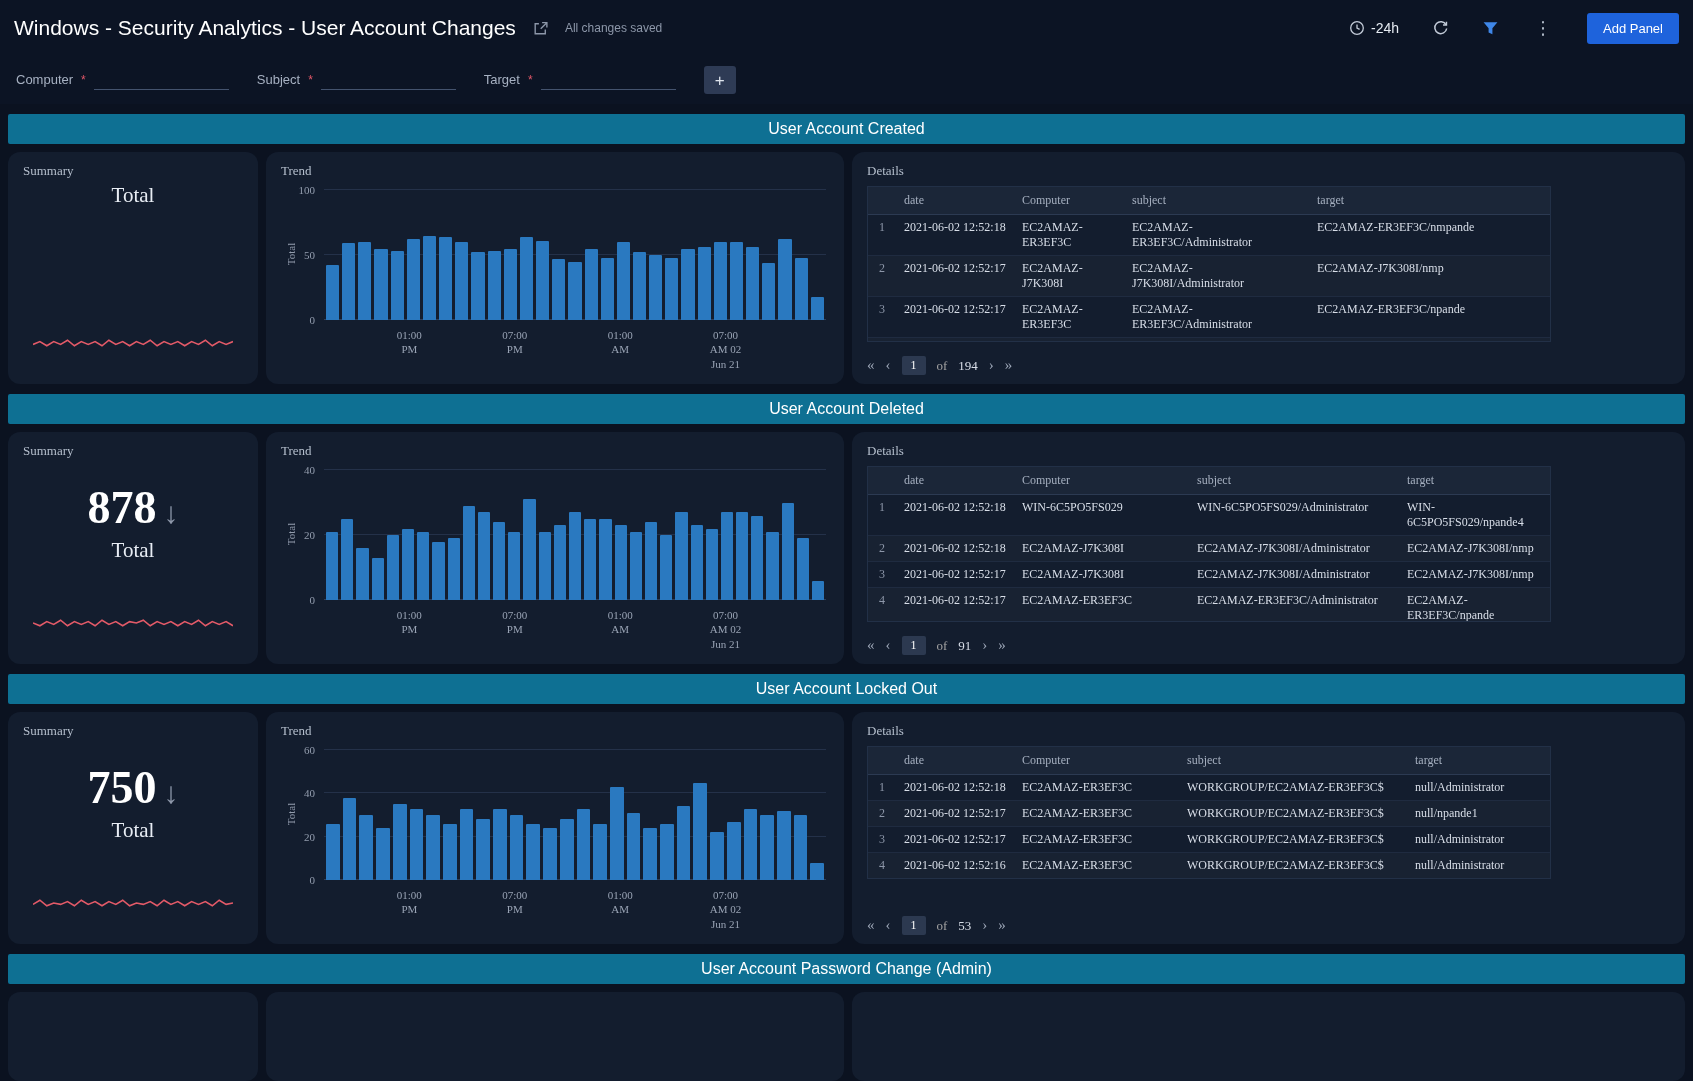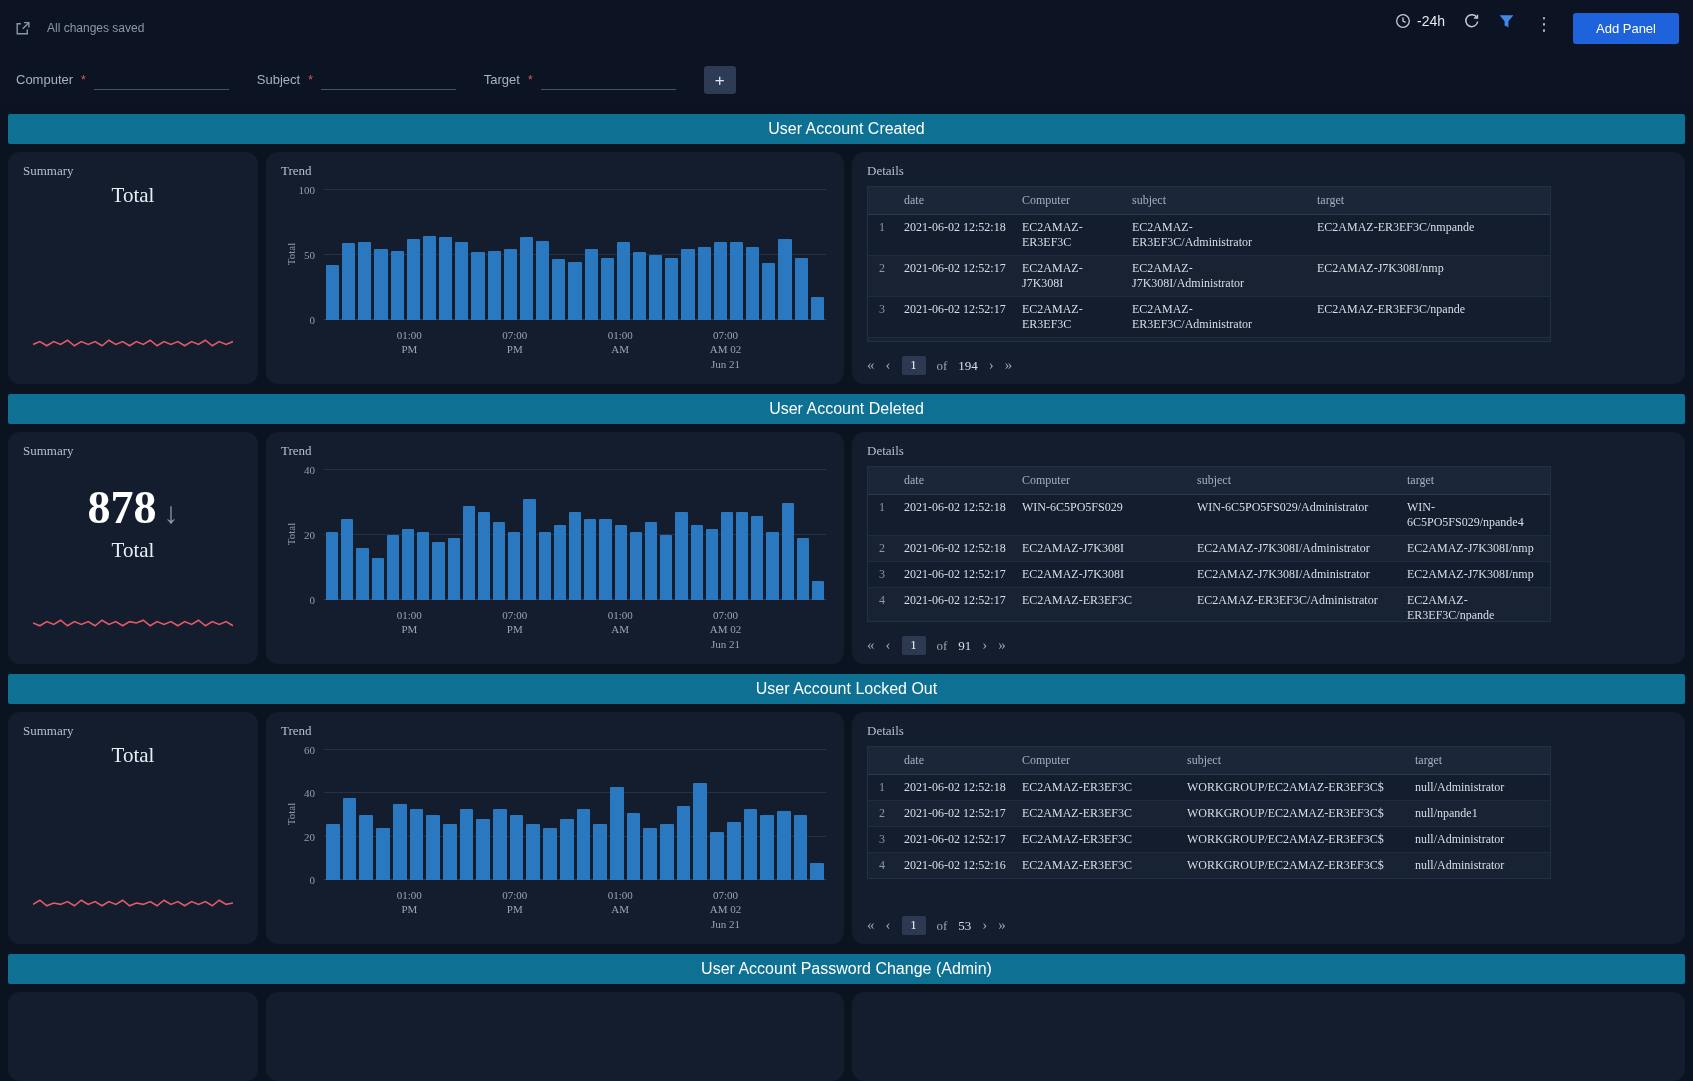--- a/index.html
+++ b/index.html
@@ -7,25 +7,25 @@
   body {
     width:1693px; height:1081px; overflow:hidden;
     background:#0b1220; color:#dbe2ec;
     font-family:"Liberation Sans", sans-serif;
   }
   
   .header { height:56px; display:flex; align-items:center; justify-content:space-between; padding:0 14px; background:#0c1424; }
   .header-left { display:flex; align-items:center; gap:16px; }
   .page-title { font-size:21px; color:#ffffff; font-weight:400; }
   .saved { font-size:12px; color:#8d97a9;text-align:center; }
-  .header-right { display:flex; align-items:flex-start; gap:18px; color:#c3cbd8; }
+  .header-right { display:flex; align-items:center; gap:33px; color:#c3cbd8; }
   .timer { display:flex; align-items:center; gap:6px; font-size:14px; color:#e6ebf2; cursor:pointer; }
   .icon-btn { display:inline-flex; align-items:center; justify-content:center; cursor:pointer; }
   .kebab { font-size:18px; color:#b9c2d0; cursor:pointer; padding:0 2px; }
-  .btn-add { background:#1e63dc; color:#fff; font-size:13px; padding:8px 23px; border-radius:3px; border:none; cursor:pointer; font-family:inherit; }
+  .btn-add { background:#1e63dc; color:#fff; font-size:13px; padding:8px 16px; border-radius:3px; border:none; cursor:pointer; font-family:inherit; }
   
   .filterbar { height:48px; display:flex; align-items:center; padding:0 16px; background:#0c1424; }
   .filter-group { display:flex; align-items:baseline; gap:8px; margin-right:28px; }
   .flabel { font-size:13px; color:#a7b1c2; }
   .req { color:#e05667; font-size:12px; }
   .filter-input { width:135px; background:transparent; border:none; outline:none; border-bottom:1px solid #44536e; height:20px; color:#fff; font-family:inherit; font-size:13px; }
   .btn-plus { width:32px; height:28px; background:#2e3b55; border:none; border-radius:3px; color:#dfe5ee; font-size:17px; cursor:pointer; line-height:1; }
   
   .banner { margin:10px 8px 8px; height:30px; background:#0e7093; border-radius:2px; display:flex; align-items:center; justify-content:center; font-size:16px; color:#ffffff; }
   
@@ -67,20 +67,21 @@
   .pg-chev { font-size:15px; cursor:pointer; }
   .page-box { background:#2c3950; color:#ffffff; padding:2px 9px; border-radius:2px; font-size:12px; cursor:pointer; }
   .pg-of { color:#a3a3a3; }
   .pg-total { color:#d9dfe9; }
 </style>
 </head>
 <body>
 
 <div class="header">
   <div class="header-left">
+    <div class="page-title">Windows - Security Analytics - User Account Changes</div>
     <span class="icon-btn">
       <svg width="17" height="17" viewBox="0 0 16 16">
           <path d="M6.5 3.5H3v9.5h9.5V9" fill="none" stroke="#8d97a9" stroke-width="1.3"></path>
           <path d="M9.5 2.5H14V7" fill="none" stroke="#8d97a9" stroke-width="1.3"></path>
           <path d="M13.7 2.8L8.2 8.3" fill="none" stroke="#8d97a9" stroke-width="1.3"></path>
         </svg>
     </span>
     <span class="saved">All changes saved</span>
   </div>
   <div class="header-right">
@@ -392,20 +393,21 @@
       <span class="pg-chev">›</span>
       <span class="pg-chev">»</span>
     </div>
   </div>
 </div>
 
 <div class="banner">User Account Locked Out</div>
 <div class="prow">
   <div class="panel summary-panel">
     <div class="panel-title">Summary</div>
+    <div class="summary-value"><span>750</span><span class="summary-arrow">↓</span></div>
     <div class="summary-label">Total</div>
     <svg class="sparkline" width="200" height="18">
         <polyline points="0.0,10.4 6.9,6.2 13.8,11.8 20.7,9.0 27.6,10.4 34.5,7.6 41.4,11.8 48.3,6.2 55.2,10.4 62.1,7.6 69.0,11.8 75.9,7.6 82.8,10.4 89.7,6.2 96.6,11.8 103.4,9.0 110.3,10.4 117.2,7.6 124.1,11.8 131.0,6.2 137.9,10.4 144.8,7.6 151.7,11.8 158.6,7.6 165.5,10.4 172.4,7.6 179.3,11.8 186.2,6.2 193.1,10.4 200.0,9.0" fill="none" stroke="#e35a68" stroke-width="1.6"></polyline>
       </svg>
   </div>
   <div class="panel trend-panel">
     <div class="panel-title">Trend</div>
     <div class="ylabel">Total</div>
     <div class="chart">
       <div class="grid">

